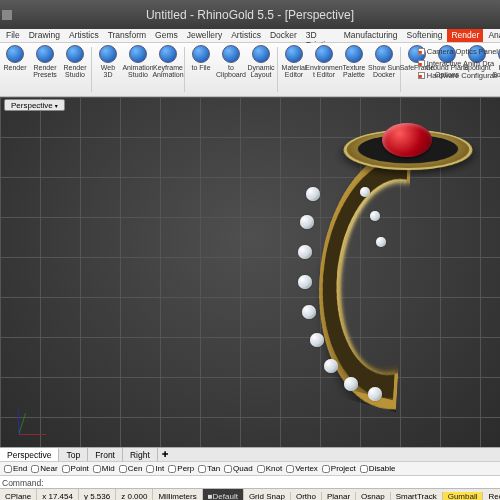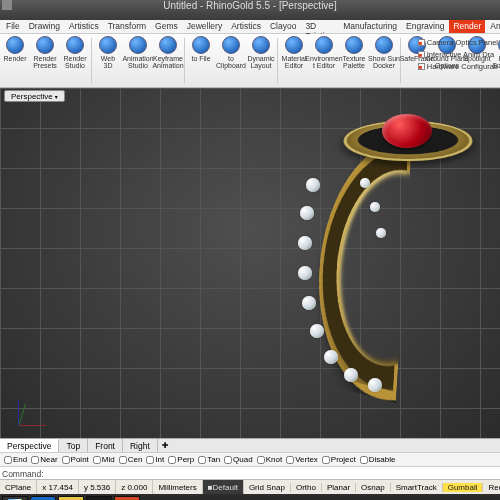--- a/index.html
+++ b/index.html
@@ -1,18 +1,18 @@
 <!DOCTYPE html>
 <html><head>
 <meta charset="utf-8">
 <style>
 * { margin: 0; padding: 0; box-sizing: border-box; font-family: "Segoe UI", Tahoma, sans-serif; }
 body { width: 500px; height: 500px; background: #fff; overflow: hidden; font-size: 9px; }
 
-.titlebar { height: 20px; background: linear-gradient(#5a5a5a,#3a3a3a); color: #ddd; display: flex; justify-content: center; font-size: 10px; position: relative; }
+.titlebar { height: 29px; background: linear-gradient(#5a5a5a,#3a3a3a); color: #ddd; display: flex; align-items: center; justify-content: center; font-size: 12px; position: relative; }
 .titlebar .t-icon { position: absolute; left: 2px; width: 10px; height: 10px; background: #888; }
 .menubar { height: 14px; background: #f4f4f4; display: flex; gap: 1px; padding-left: 2px; border-bottom: 1px solid #ccc; }
 .menubar .mitem { padding: 1px 4px; font-size: 8.5px; color: #333; cursor: pointer; }
 .menubar .mitem.active { background: #e53917; color: #fff; }
 
 .ribbon { height: 54px; background: linear-gradient(#fdfdfd,#e8e8e8); border-bottom: 1px solid #bbb; display: flex; position: relative; }
 .rbtn { display: flex; flex-direction: column; align-items: center; justify-content: flex-start; width: 30px; padding-top: 2px; gap: 1px; cursor: pointer; }
 .rbtn .ricon { width: 18px; height: 18px; border-radius: 50%; background: radial-gradient(circle at 35% 30%, #6fb8ff, #0a4aa6); border: 1px solid #557; }
 .rbtn .rlabel { font-size: 7px; color: #333; text-align: center; line-height: 7px; white-space: pre; }
 .rsep { width: 1px; background: #ccc; margin: 4px 1px; }
@@ -76,24 +76,24 @@
 </div>
 
 <div class="menubar" id="menubar">
     <div class="mitem">File</div>
     <div class="mitem">Drawing</div>
     <div class="mitem">Artistics</div>
     <div class="mitem">Transform</div>
     <div class="mitem">Gems</div>
     <div class="mitem">Jewellery</div>
     <div class="mitem">Artistics</div>
-    <div class="mitem">Clayoo</div>
+    <div class="mitem">Docker</div>
     <div class="mitem">3D Printing</div>
     <div class="mitem">Manufacturing</div>
-    <div class="mitem">Engraving</div>
+    <div class="mitem">Softening</div>
     <div class="mitem active">Render</div>
     <div class="mitem">Analyze</div>
   </div>
 
 <div class="ribbon">
   <div id="ribbon-btns" style="display:flex">
       <div class="rbtn">
         <div class="ricon"></div>
         <div class="rlabel">Render</div>
       </div>

